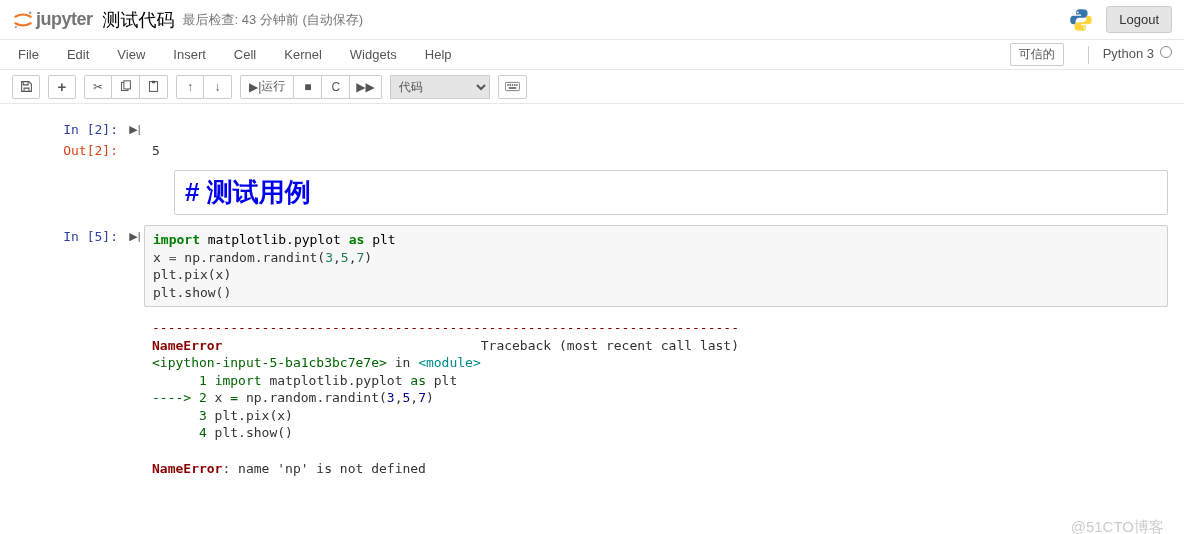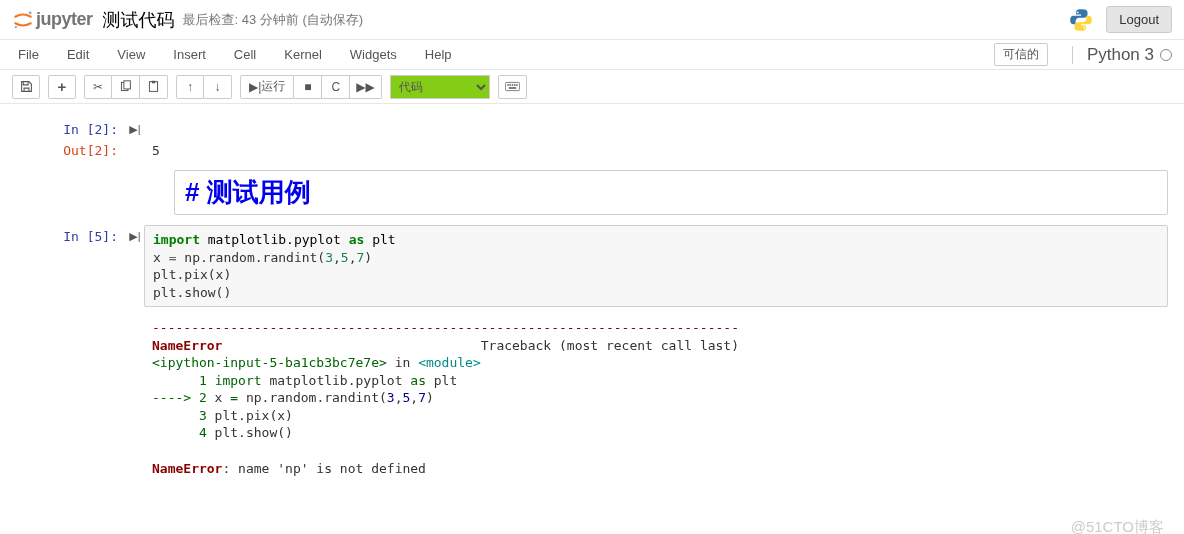--- a/index.html
+++ b/index.html
@@ -10,30 +10,30 @@
 .logo-text { font-size: 18px; color: #757575; font-weight: 700; letter-spacing: -0.5px; }
 .nb-name { font-size: 18px; color: #000; margin-left: 10px; }
 .checkpoint { font-size: 13px; color: #777; margin-left: 8px; }
 .spacer { flex: 1; }
 .py-logo { width: 26px; height: 26px; margin-right: 12px; }
 .logout-btn { border: 1px solid #ccc; background: #e5e5e5; padding: 5px 12px; border-radius: 3px; font-size: 13px; color: #333; cursor: pointer; }
 .menubar { display: flex; align-items: center; padding: 0 12px; border-bottom: 1px solid #e7e7e7; height: 30px; }
 .menu-item { padding: 5px 14px; color: #555; cursor: pointer; font-size: 13px; }
 .menu-item:first-child { padding-left: 6px; }
 .trusted { border: 1px solid #ccc; padding: 2px 8px; font-size: 12px; color: #555; border-radius: 2px; }
-.kernel-ind { margin-left: 20px; display: flex; align-items: center; gap: 6px; color: #555; font-size: 17px; }
+.kernel-ind { margin-left: 20px; display: flex; align-items: flex-start; gap: 6px; color: #555; font-size: 13px; }
 .kernel-circle { width: 12px; height: 12px; border: 1px solid #888; border-radius: 50%; }
 .toolbar { display: flex; align-items: center; padding: 4px 12px; border-bottom: 1px solid #e7e7e7; height: 34px; gap: 0; }
 .tb-group { display: flex; margin-right: 8px; }
 .tb-btn { border: 1px solid #ccc; background: #fff; min-width: 28px; height: 24px; display: flex; align-items: center; justify-content: center; cursor: pointer; font-size: 12px; color: #555; padding: 0 6px; }
 .tb-group .tb-btn + .tb-btn { border-left: none; }
 .tb-group .tb-btn:first-child { border-radius: 2px 0 0 2px; }
 .tb-group .tb-btn:last-child { border-radius: 0 2px 2px 0; }
 .tb-group .tb-btn:only-child { border-radius: 2px; }
-.cell-type-select { border: 1px solid #ccc; height: 24px; width: 100px; font-size: 12px; padding: 0 4px; color: #555; background:#84cc16; }
+.cell-type-select { border: 1px solid #ccc; height: 24px; width: 100px; font-size: 12px; padding: 0 4px; color: #555; background:#e5e5e5; }
 .notebook { padding: 12px 16px 20px 16px; }
 .cell { display: flex; margin: 2px 0; }
 .prompt { width: 110px; text-align: right; padding: 4px 8px 0 0; font-family: monospace; font-size: 13px; flex-shrink: 0; }
 .in-prompt { color: #303F9F; }
 .out-prompt { color: #D84315; }
 .run-ind { width: 18px; text-align: center; font-size: 11px; color: #555; padding-top: 5px; flex-shrink:0; }
 .input-area { flex: 1; border: 1px solid #cfcfcf; background: #f7f7f7; border-radius: 2px; padding: 5px 8px; font-family: monospace; font-size: 13px; line-height: 1.35; white-space: pre; overflow-x: auto; }
 .output-text { flex:1; padding: 4px 8px; font-family: monospace; font-size: 13px; }
 .md-rendered { flex: 1; border: 1px solid #cfcfcf; padding: 4px 10px; font-size: 26px; font-weight: bold; color: #0000ee; border-radius: 2px; margin-left: 30px; }
 .error-area { flex: 1; padding: 6px 8px; font-family: monospace; font-size: 13px; line-height: 1.35; white-space: pre; overflow-x:auto; }

